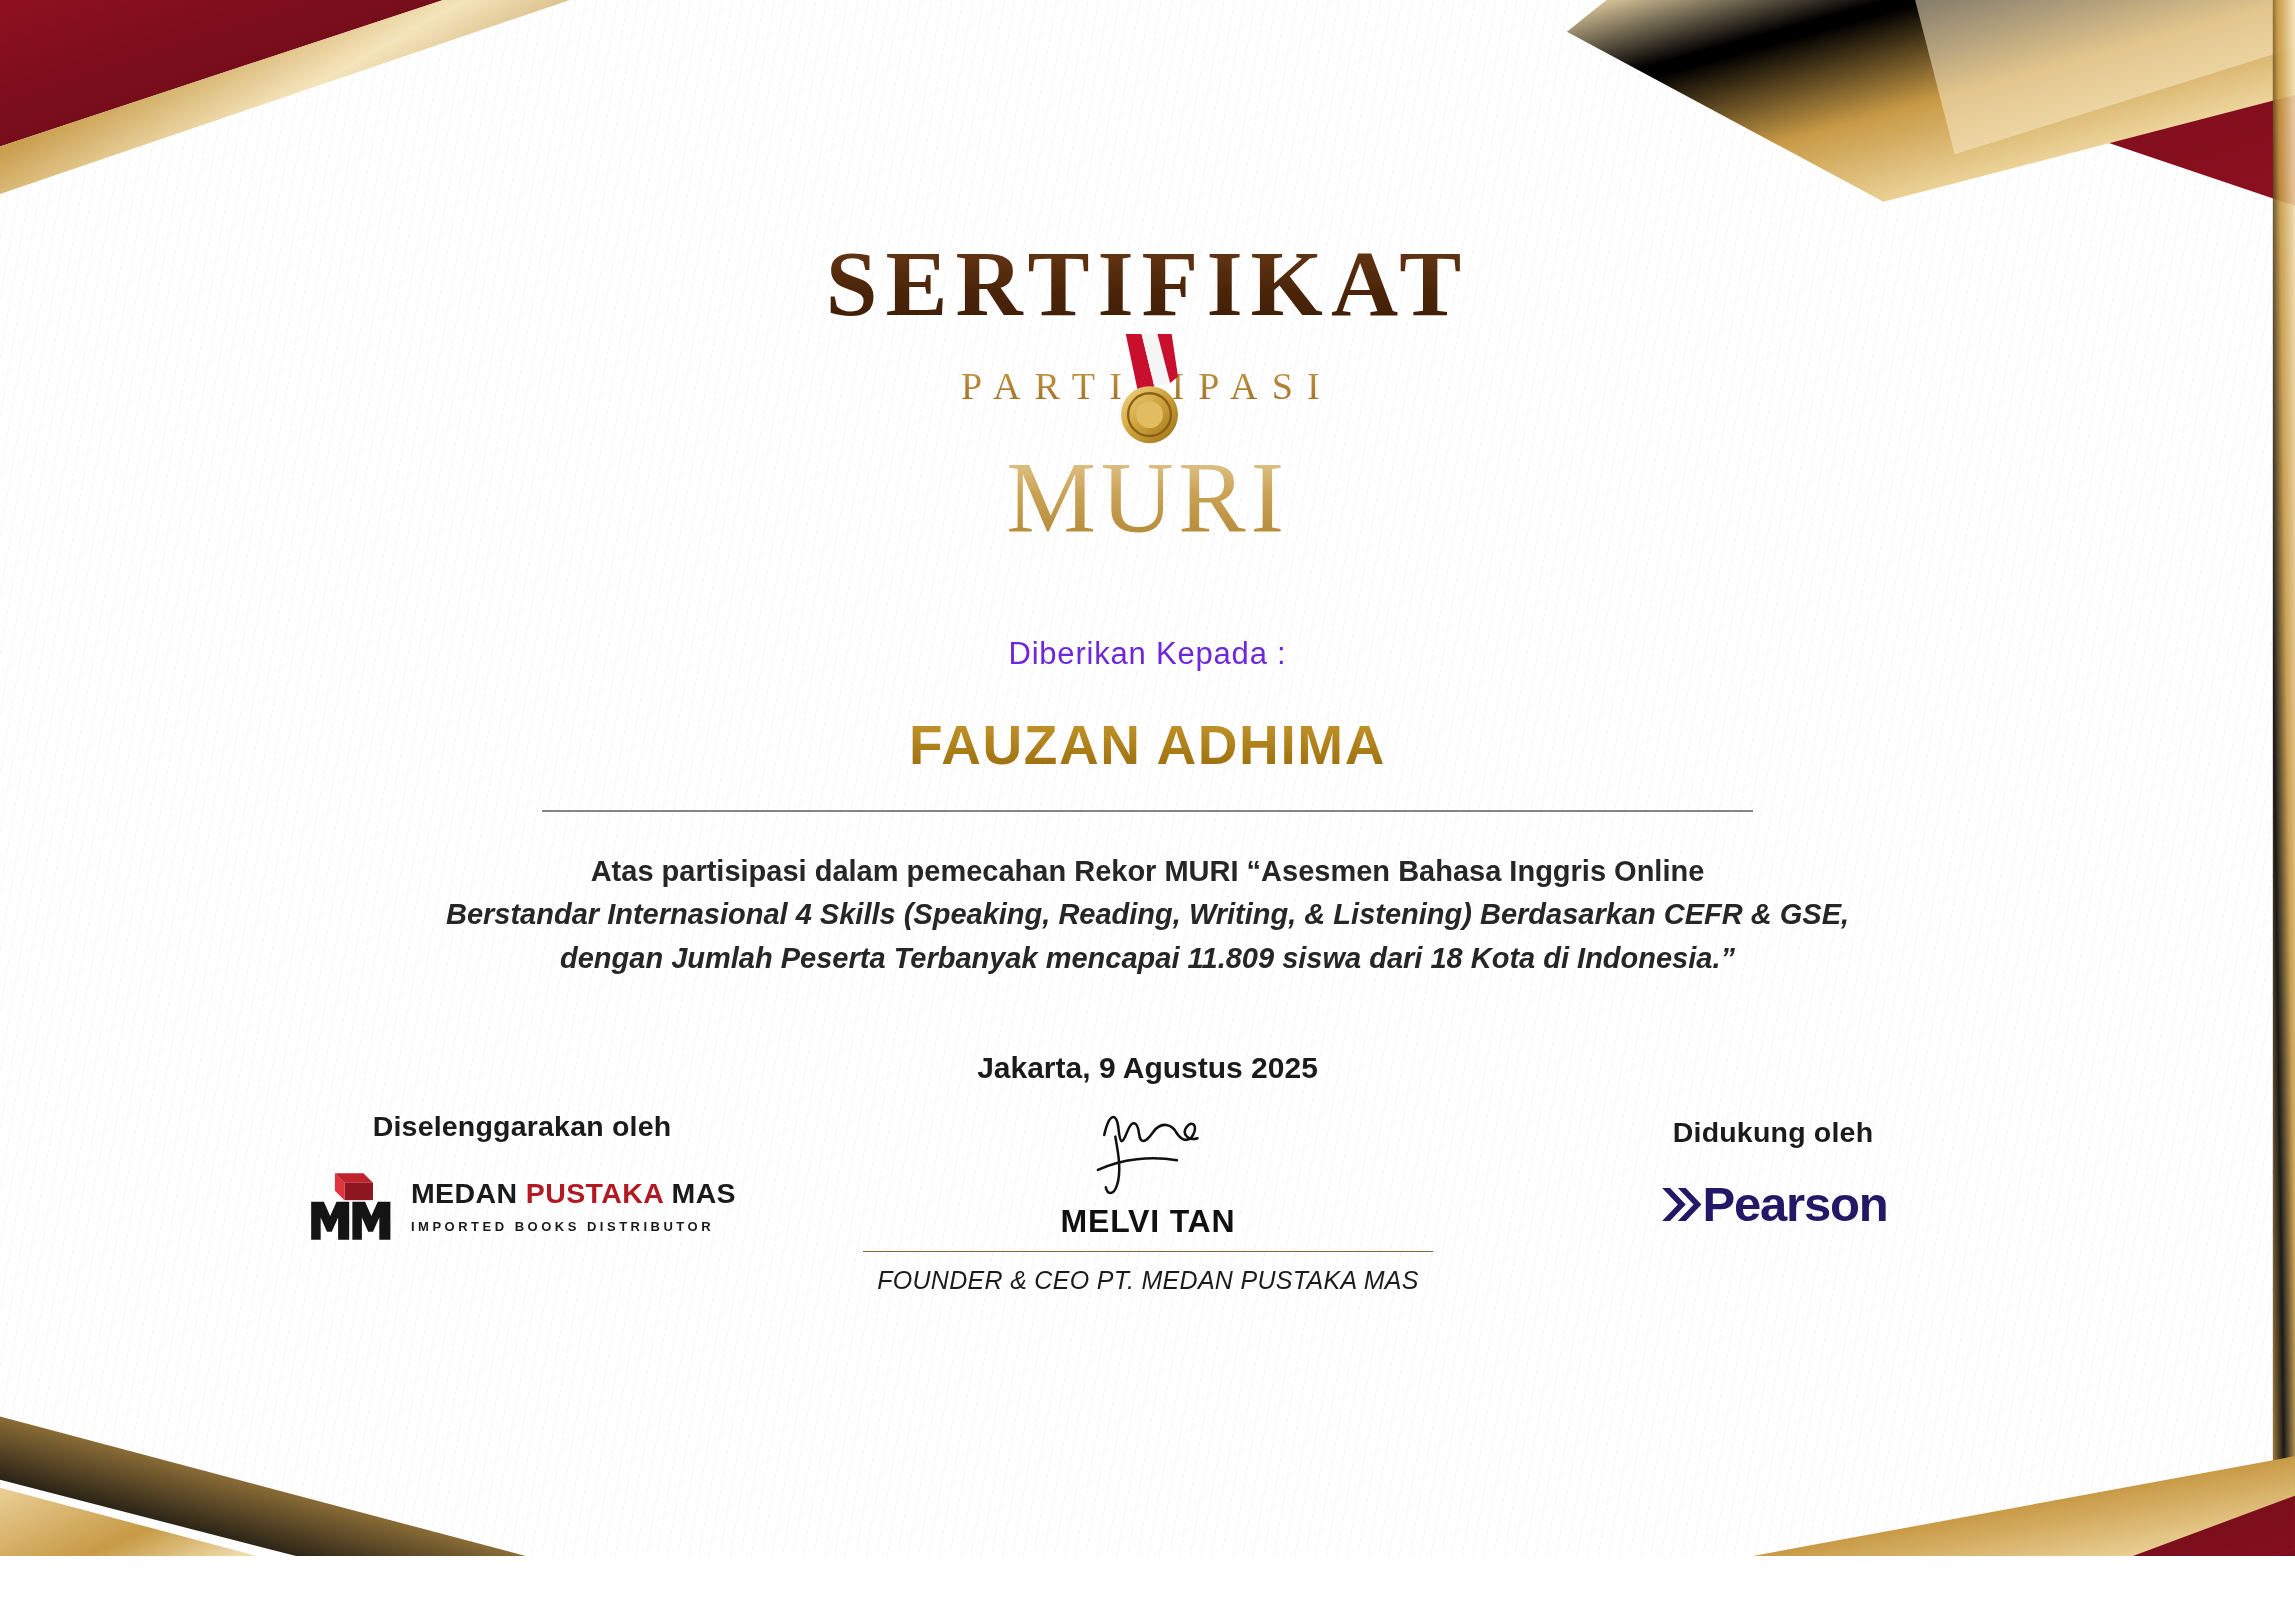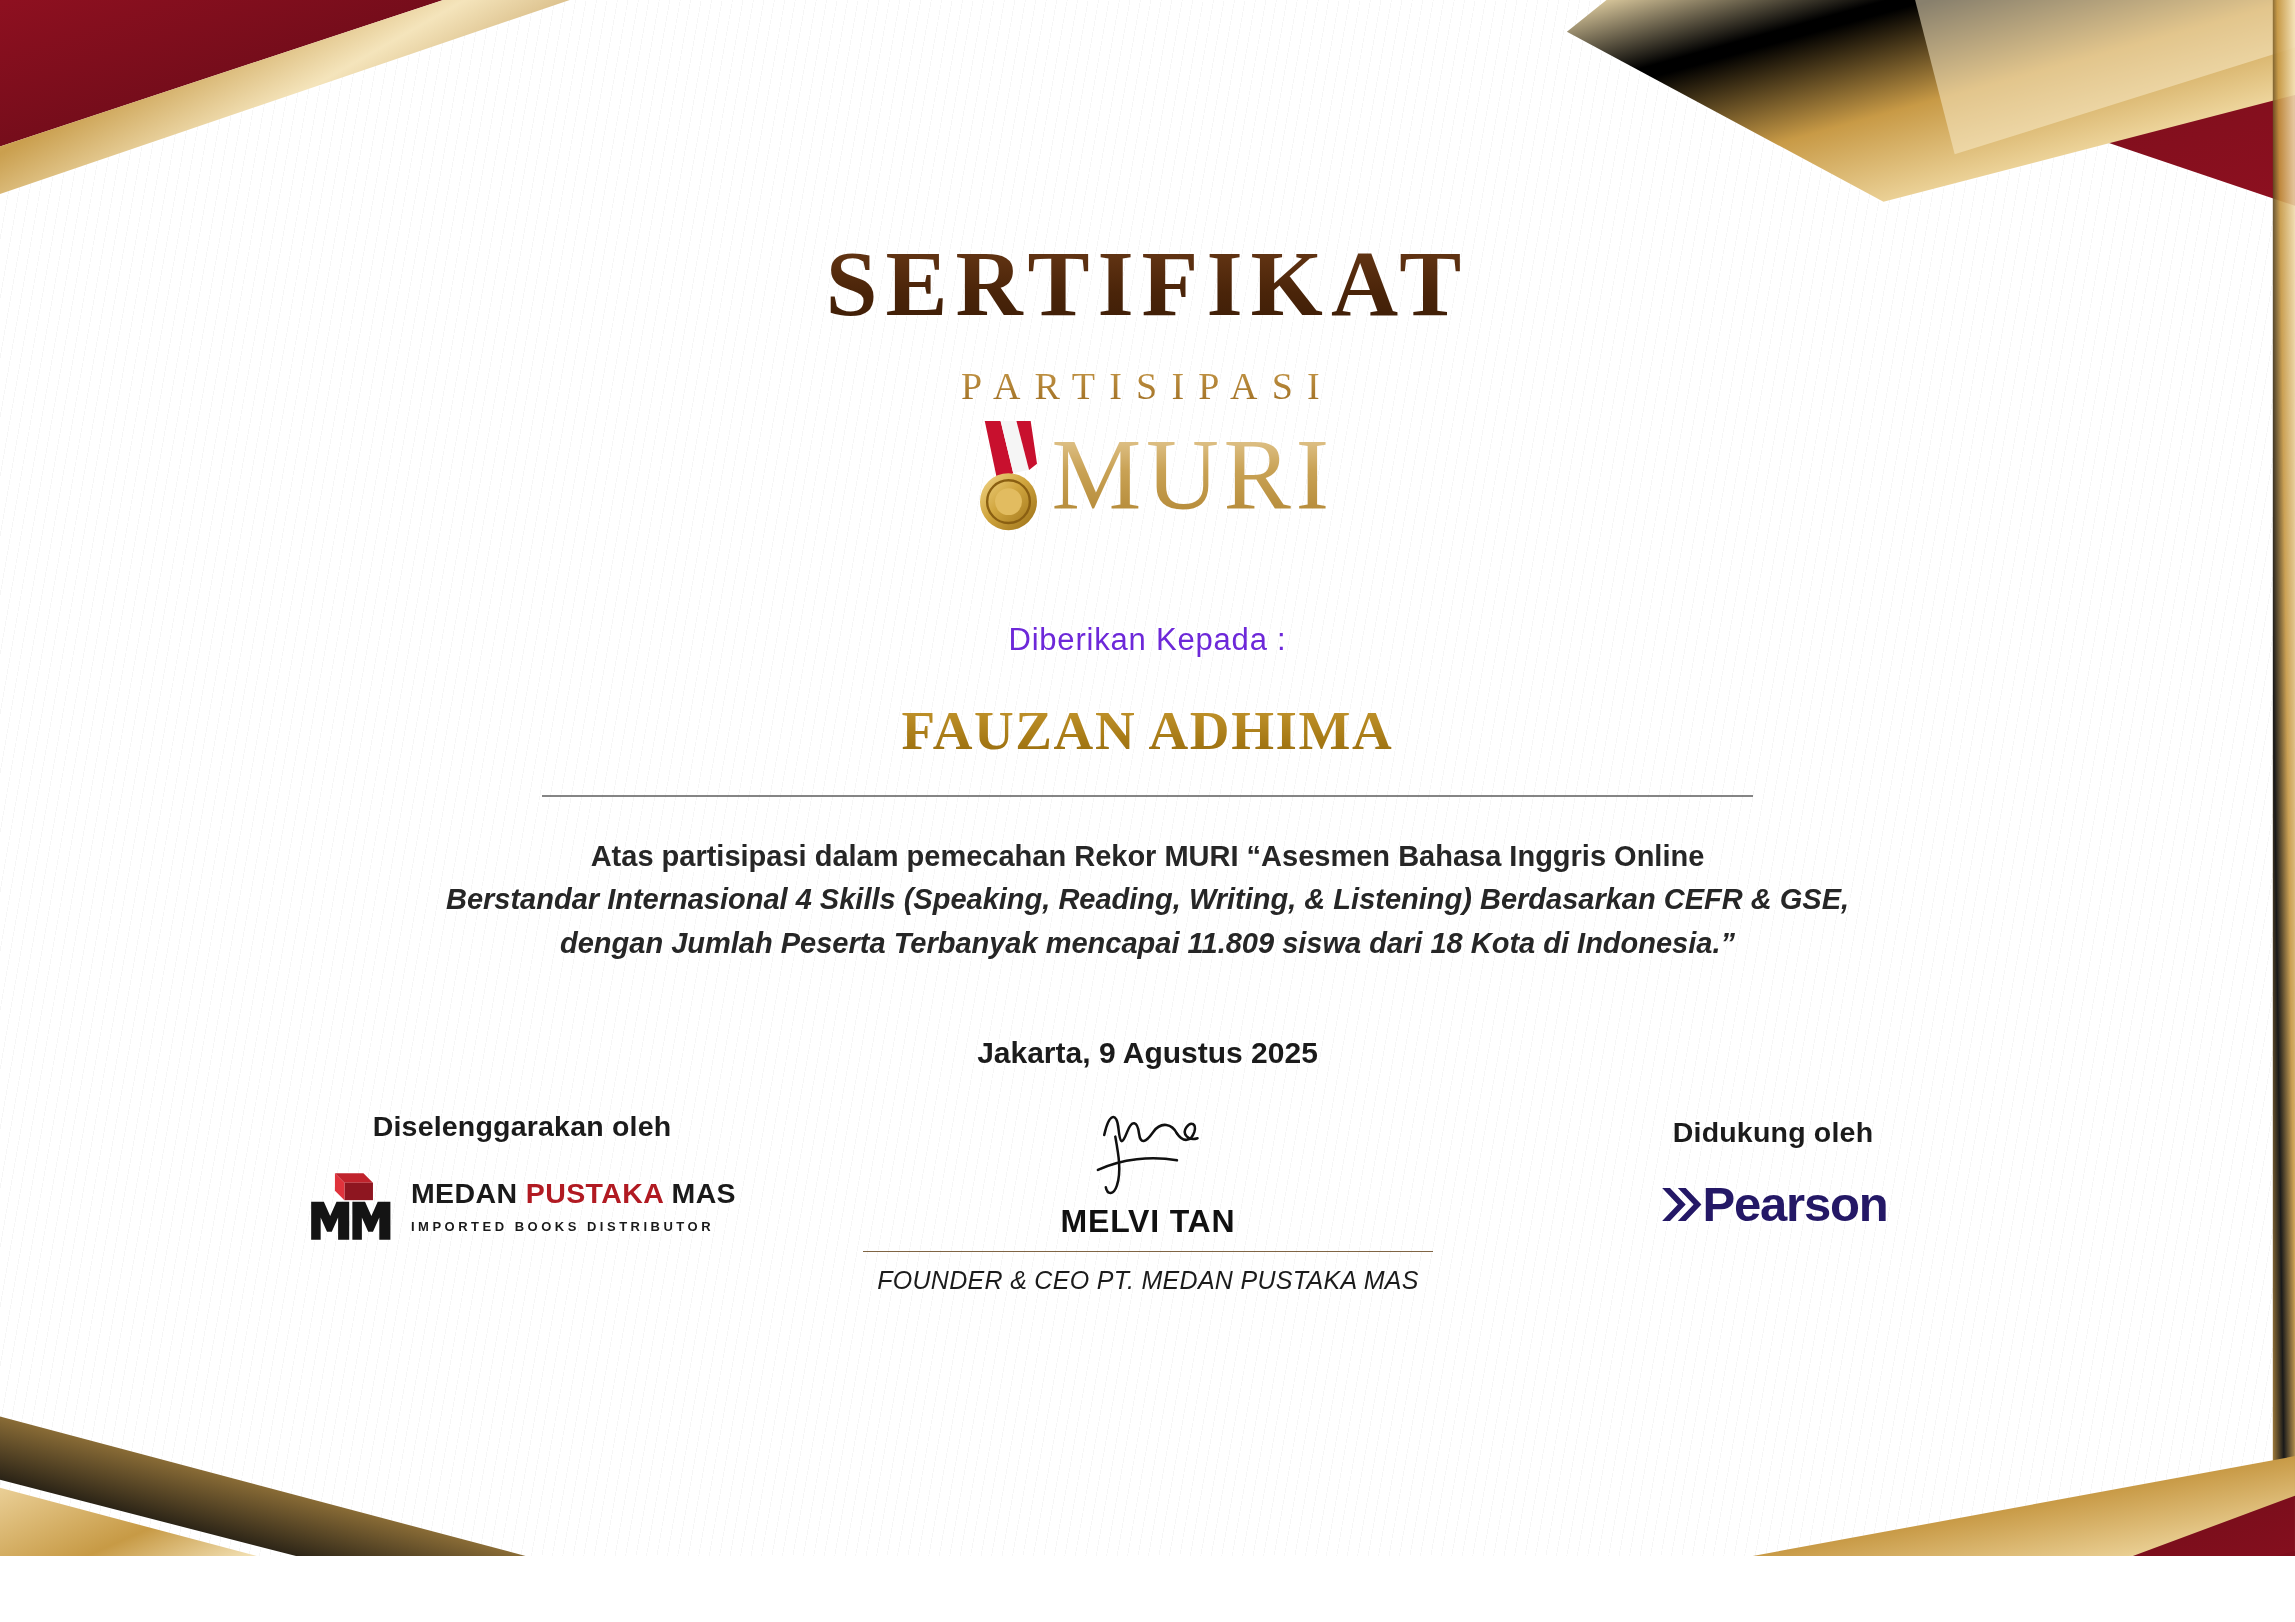--- a/index.html
+++ b/index.html
@@ -73,25 +73,26 @@
     letter-spacing: 14.2px;
     font-weight: normal;
     color: #a9762c;
     background: linear-gradient(180deg, #c79a4b 0%, #9c6b20 100%);
     -webkit-background-clip: text;
     background-clip: text;
     -webkit-text-fill-color: transparent;
   }
 
   .muri-row {
-    margin-top: 8px;
+    margin-top: 22px;
     display: flex;
     align-items: center;
-    justify-content: space-between;
+    justify-content: flex-end;
     height: 119px;
+    flex-direction: column;
   }
   .muri-medal {
     width: 95px;
     height: 119px;
     position: relative;
     margin-right: -4.7px;
   }
   .muri-word {
     font-family: "Liberation Serif", serif;
     font-size: 101px;
@@ -105,21 +106,21 @@
 
   .given-to {
     margin-top: 87px;
     font-size: 31px;
     color: #6d28d9;
     letter-spacing: 0.8px;
   }
 
   .recipient {
     margin-top: 41px;
-    font-family: Liberation Serif, serif;
+    font-family: Liberation Sans, sans-serif;
     font-weight: bold;
     font-size: 55px;
     letter-spacing: 1.6px;
     background: linear-gradient(180deg, #c99b33 0%, #a97c17 60%, #94690d 100%);
     -webkit-background-clip: text;
     background-clip: text;
     -webkit-text-fill-color: transparent;
   }
 
   .divider {

